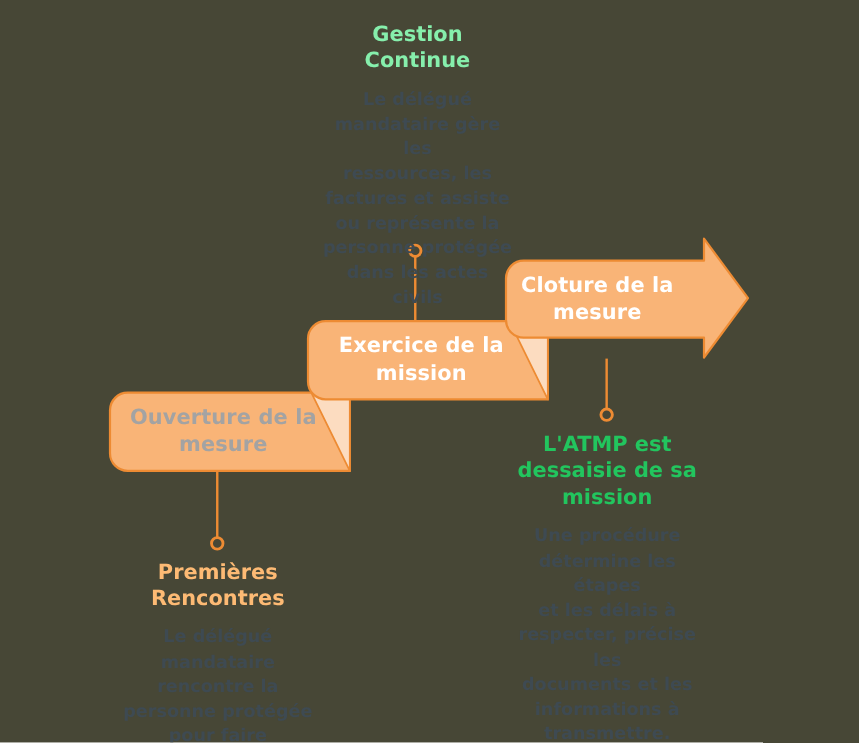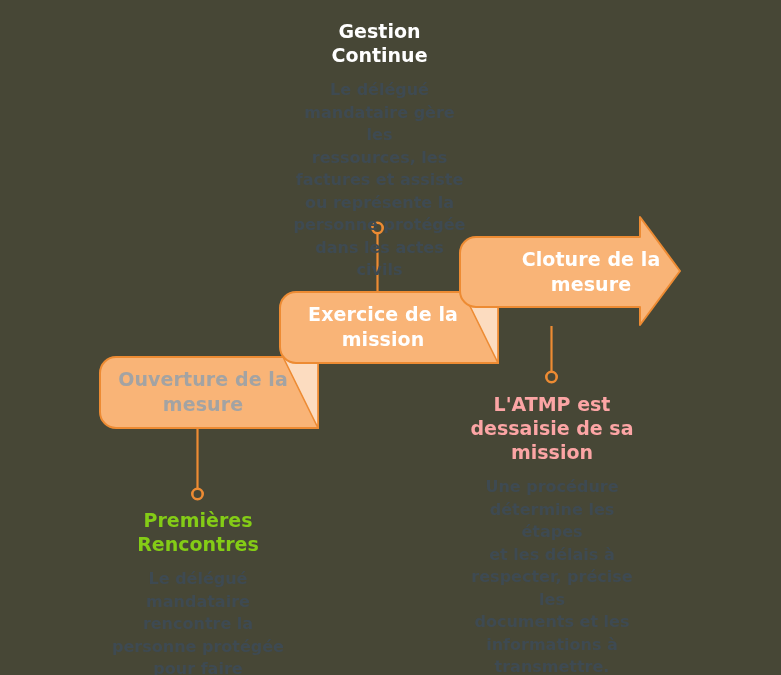--- a/index.html
+++ b/index.html
@@ -31,21 +31,21 @@
     text-align: center;
     color: #ffffff;
     font-size: 19px;
     font-weight: bold;
     line-height: 25px;
     letter-spacing: 0.1px;
     white-space: pre-line;
   }
   #label-ouverture  { left: 108px; top: 367px; width: 190px; }
   #label-exercice   { left: 288px; top: 302px; width: 190px; }
-  #label-cloture    { left: 496px; top: 247px; width: 190px; }
+  #label-cloture    { left: 448px; top: 247px; width: 190px; }
 
   
   .callout {
     position: absolute;
     text-align: center;
   }
   .callout-title {
     color: #F0922F;
     font-size: 19px;
     font-weight: bold;
@@ -113,44 +113,44 @@
   <div class="banner-label" id="label-ouverture" style="color: #a3a3a3;">Ouverture de la
 mesure</div>
 
   <div class="banner-label" id="label-exercice" style="color: rgb(255, 255, 255);">Exercice de la
 mission</div>
 
   <div class="banner-label" id="label-cloture" style="color: rgb(255, 255, 255);">Cloture de la
 mesure</div>
 
   <div class="callout" id="callout-gestion">
-    <div class="callout-title" style="color: #ffffff;">Gestion
+    <div class="callout-title" style="color: #86efac;">Gestion
 Continue</div>
     <div class="callout-body" style="color: rgb(62, 74, 82);">Le délégué
 mandataire gère les
 ressources, les
 factures et assiste
 ou représente la
 personne protégée
 dans les actes civils</div>
   </div>
 
   <div class="callout" id="callout-premieres">
-    <div class="callout-title" style="color: #84cc16;">Premières
+    <div class="callout-title" style="color: #fdba74;">Premières
 Rencontres</div>
     <div class="callout-body" style="color: rgb(62, 74, 82);">Le délégué
 mandataire
 rencontre la
 personne protégée
 pour faire
 connaissance et une</div>
   </div>
 
   <div class="callout" id="callout-atmp">
-    <div class="callout-title" style="color: #fca5a5;">L'ATMP est
+    <div class="callout-title" style="color: #22c55e;">L'ATMP est
 dessaisie de sa
 mission</div>
     <div class="callout-body" style="color: rgb(62, 74, 82);">Une procédure
 détermine les étapes
 et les délais à
 respecter, précise les
 documents et les
 informations à
 transmettre.</div>
   </div>

